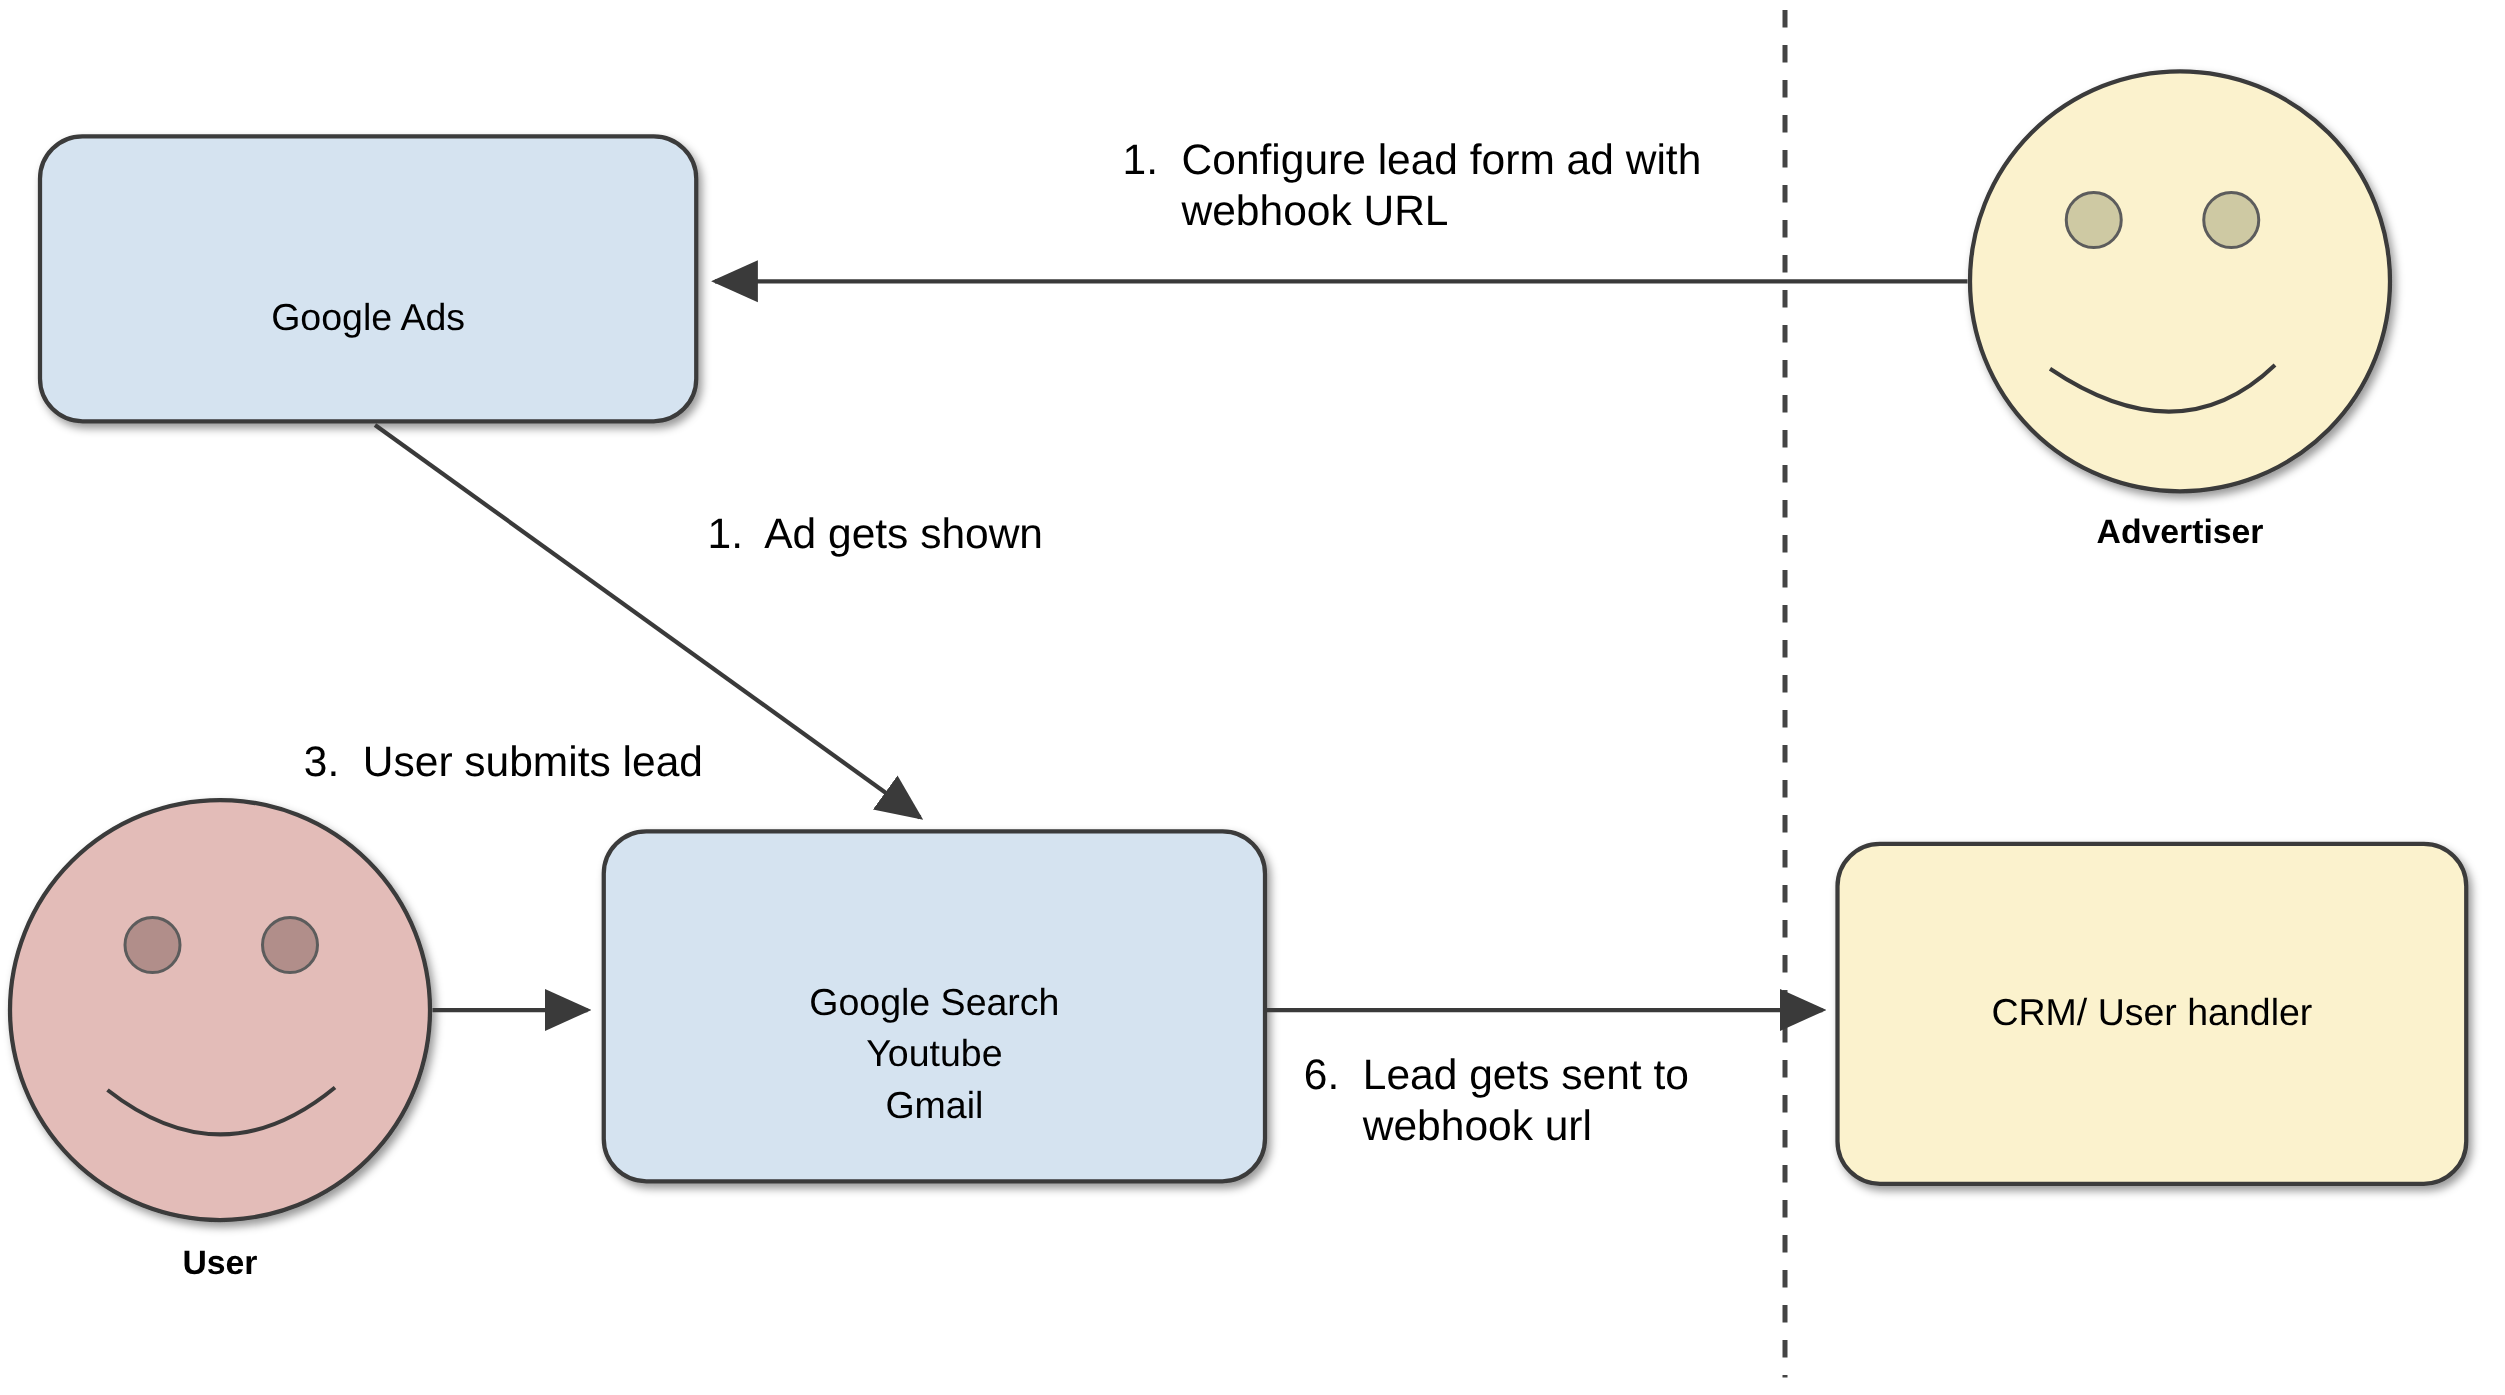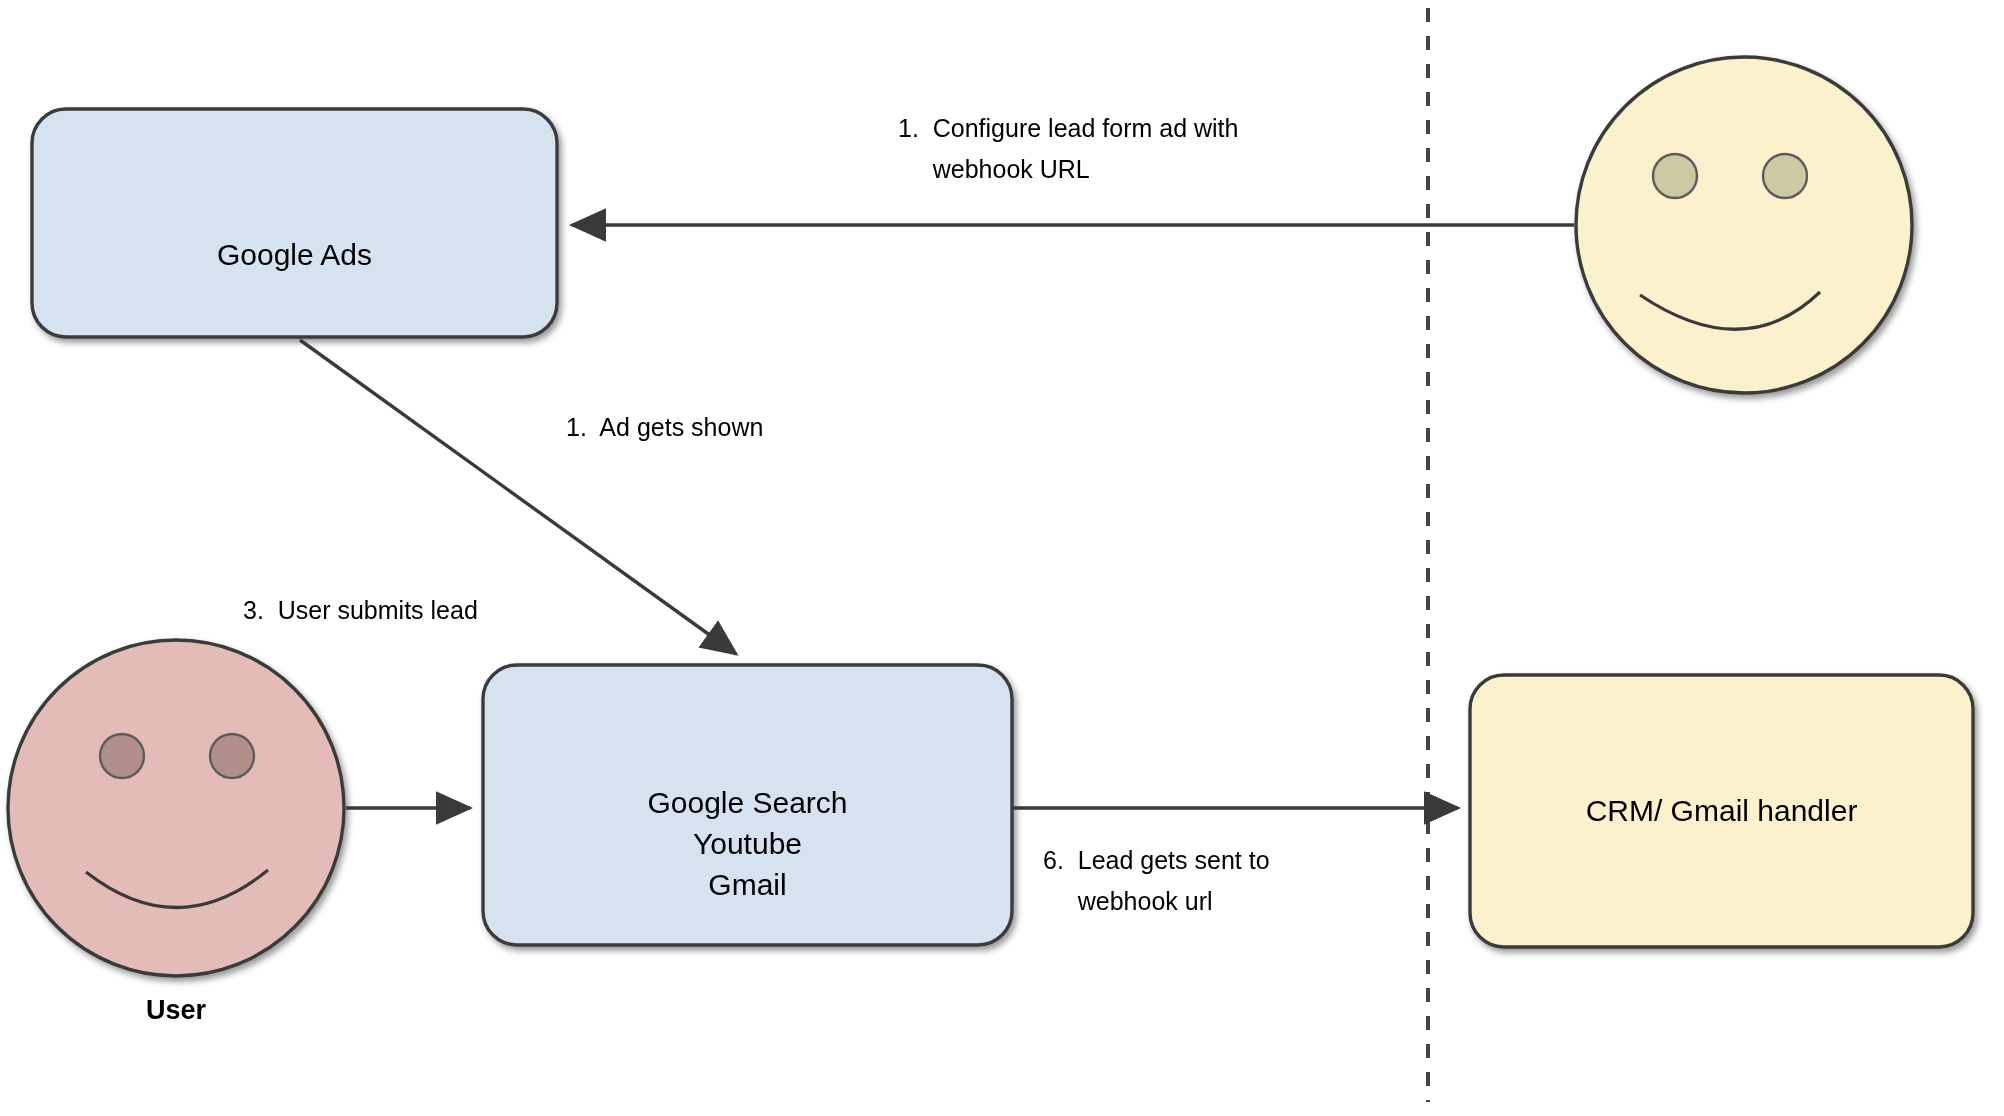--- a/index.html
+++ b/index.html
@@ -29,21 +29,21 @@
     text-align: center;
     color: #000000;
     font-size: 30px;
     line-height: 41px;
     white-space: pre-line;
     pointer-events: none;
   }
   .flow-label {
     position: absolute;
     color: #000000;
-    font-size: 25px;
+    font-size: 34px;
     line-height: 41px;
     white-space: pre;
   }
   .actor-caption {
     position: absolute;
     text-align: center;
     color: #000000;
     font-size: 27px;
     font-weight: bold;
   }
@@ -93,22 +93,23 @@
 
     <line x1="1012" y1="808" x2="1458" y2="808" stroke="#3a3a3a" stroke-width="3.4" marker-end="url(#arrowFilled)"></line>
   </svg>
 
   <div class="node-label" style="left:32px; top:203px; width:525px;margin-top:31px;">Google Ads</div>
 
   <div class="node-label" style="left:483px; top:782px; width:529px;">Google Search
 Youtube
 Gmail</div>
 
-  <div class="node-label" style="left:1470px; top:790px; width:503px;">CRM/ Gmail handler</div>
+  <div class="node-label" style="left:1470px; top:790px; width:503px;">CRM/ User handler</div>
 
+  <div class="actor-caption" style="left:1594px; top:410px; width:300px;">Advertiser</div>
 
   <div class="actor-caption" style="left:26px; top:995px; width:300px;">User</div>
 
   <div class="flow-label" style="left:898px; top:108px;">1.  Configure lead form ad with
      webhook URL</div>
 
   <div class="flow-label" style="left:566px; top:407px;">1.  Ad gets shown</div>
 
   <div class="flow-label" style="left:243px; top:590px;">3.  User submits lead</div>
 

